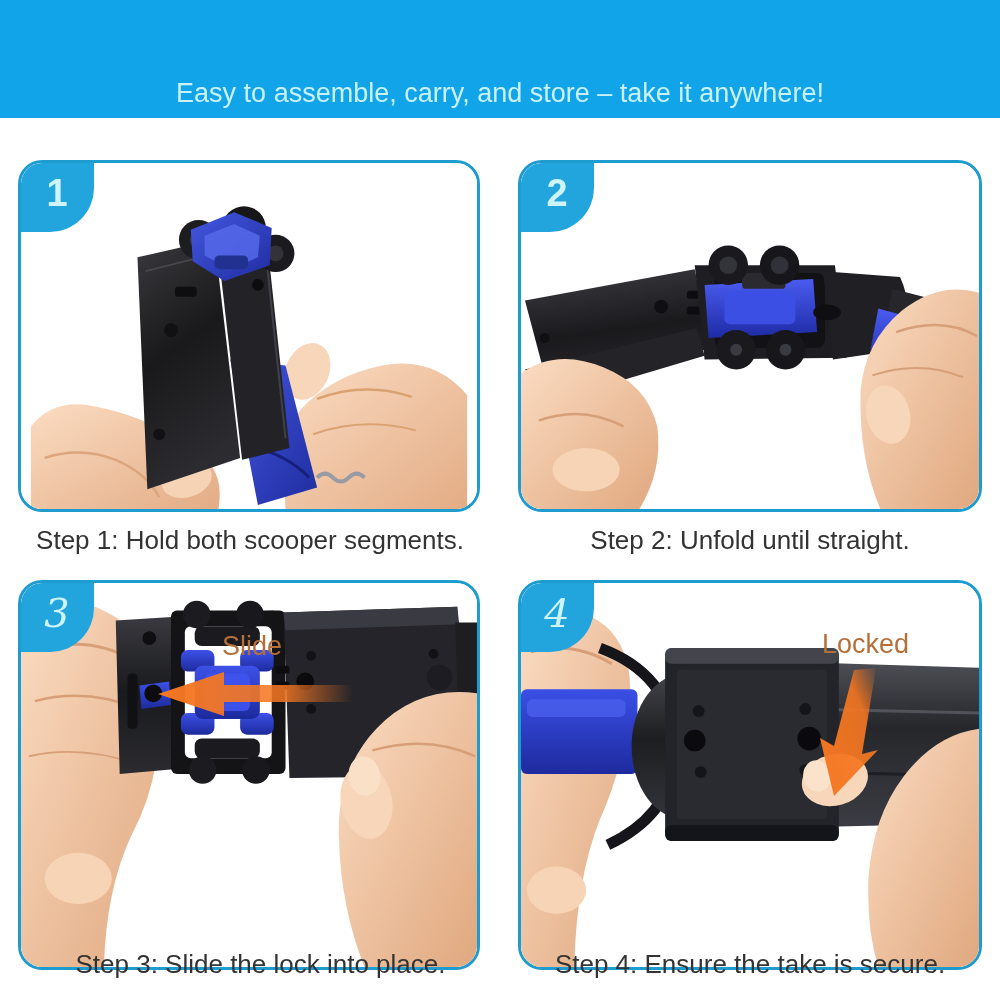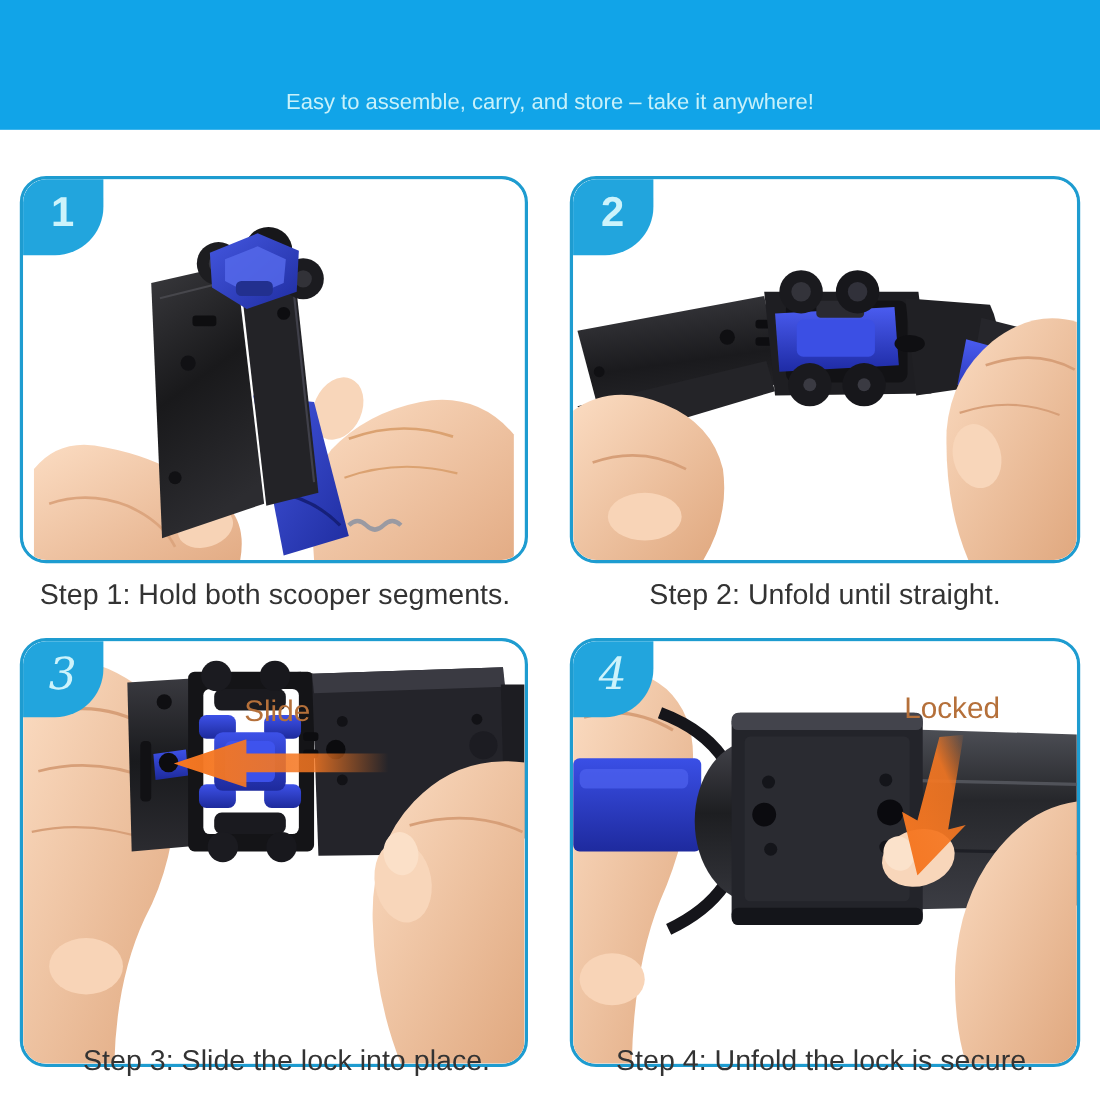--- a/index.html
+++ b/index.html
@@ -27,21 +27,21 @@
   .header-title {
     position: absolute; left: 0; top: 20px; width: 1000px;
     font-size: 42px; font-weight: bold;
     color: #ccf4fb;
     letter-spacing: 0.2px;
     line-height: 46px;
     white-space: nowrap;
   }
   .header-sub {
     position: absolute; left: 0; top: 78px; width: 1000px;
-    font-size: 20px; font-weight: normal;
+    font-size: 27px; font-weight: normal;
     color: #c8f1fa;
     line-height: 30px;
     white-space: nowrap;
   }
 
   
   .panel {
     position: absolute;
     border: 3px solid #1e9cd0;
     border-radius: 24px;
@@ -399,15 +399,15 @@
       <defs>
         <linearGradient id="ogFadeD" x1="1" y1="0" x2="0" y2="1">
           <stop offset="0" stop-color="#f57722" stop-opacity="0"></stop>
           <stop offset="0.3" stop-color="#f57722" stop-opacity="0.9"></stop>
           <stop offset="1" stop-color="#f57722" stop-opacity="1"></stop>
         </linearGradient>
       </defs>
       <path d="M56 0 L42 86 L58 82 L14 128 L0 70 L14 78 L34 2 Z" fill="url(#ogFadeD)"></path>
     </svg>
   </div>
-  <div class="caption c4">Step 4: Unfold the lock is secure.</div>
+  <div class="caption c4">Step 4: Ensure the take is secure.</div>
 
 </div>
 
 </body></html>

